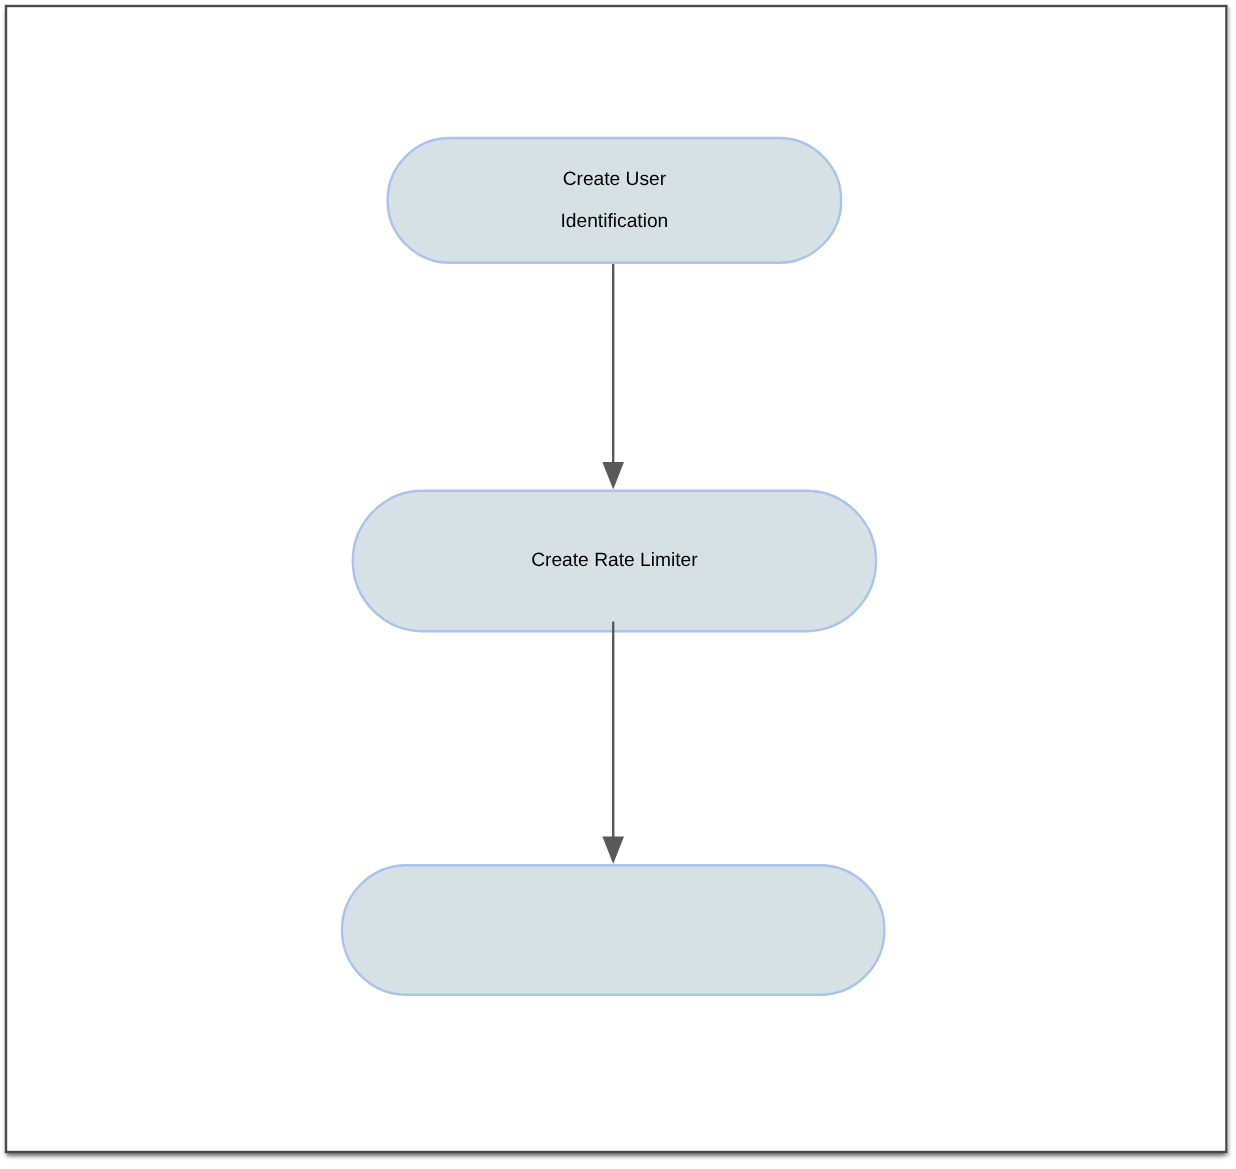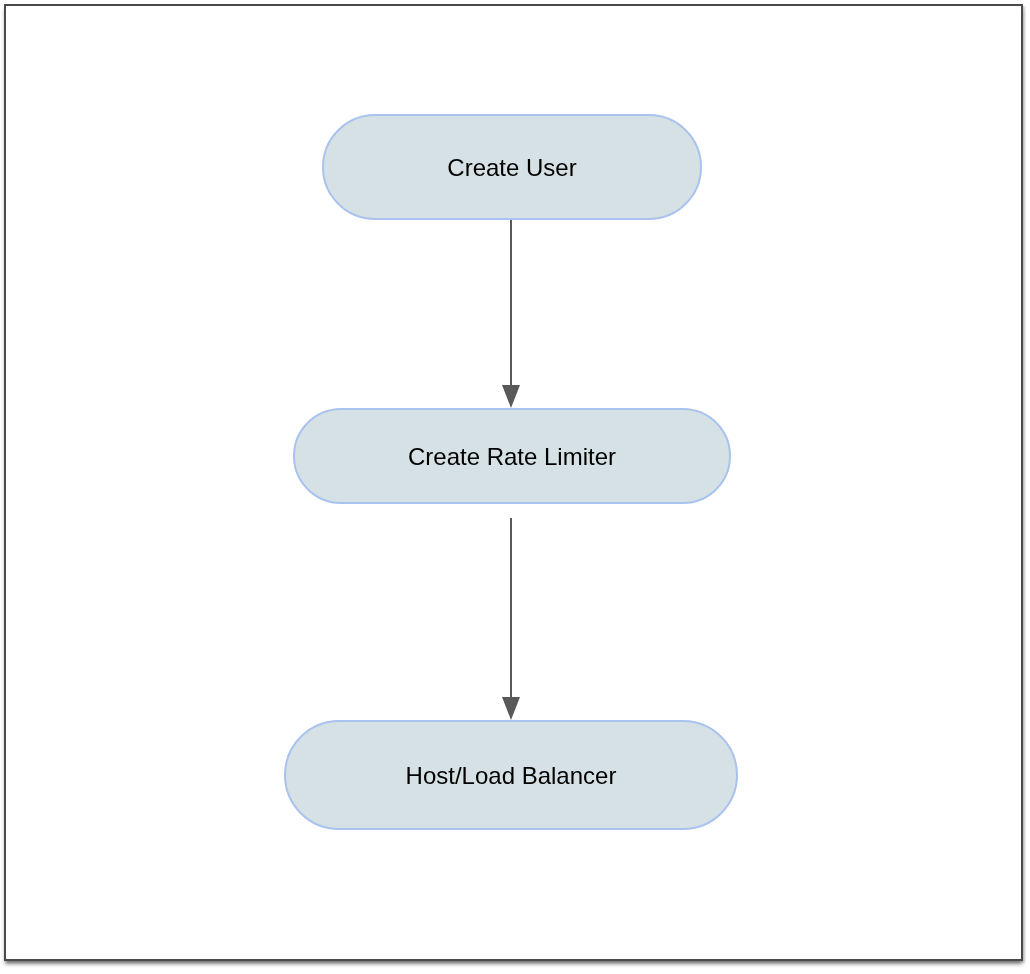--- a/index.html
+++ b/index.html
@@ -33,26 +33,26 @@
     box-sizing: border-box;
     background: var(--node-fill, #d6e1e5);
     border: 2px solid var(--node-border, #a9c3ee);
     border-radius: 60px;
     display: flex;
     flex-direction: column;
     justify-content: center;
     align-items: center;
     text-align: center;
     color: var(--text, #000000);
-    font-size: 24px;
+    font-size: 16px;
     line-height: 35px;
   }
   .node .line { display: block; white-space: nowrap; }
   #node-1 { left: 322px; top: 114px; width: 380px; height: 106px; }
-  #node-2 { left: 293px; top: 408px; width: 438px; height: 96px; }
+  #node-2 { left: 293px; top: 408px; width: 438px; height: 119px; }
   #node-3 { left: 284px; top: 720px; width: 454px; height: 110px; }
   
   .arrow-line {
     position: absolute;
     width: 2px;
     background: var(--arrow, #595959);
   }
   .arrow-head {
     position: absolute;
     width: 0;
@@ -68,34 +68,34 @@
 </style>
 </head>
 <body>
 
 <div id="stage">
 
   <div class="frame"></div>
 
   <div class="node" id="node-1">
     <span class="line">Create User</span>
+    <span class="line">Identification</span>
   </div>
 
   <div id="edge-1">
     <div class="arrow-line"></div>
     <div class="arrow-head"></div>
   </div>
 
   <div class="node" id="node-2">
     <span class="line">Create Rate Limiter</span>
     <span class="line"></span>
   </div>
 
   <div id="edge-2">
     <div class="arrow-line"></div>
     <div class="arrow-head"></div>
   </div>
 
   <div class="node" id="node-3">
-    <span class="line">Host/Load Balancer</span>
   </div>
 
 </div>
 
 </body></html>

